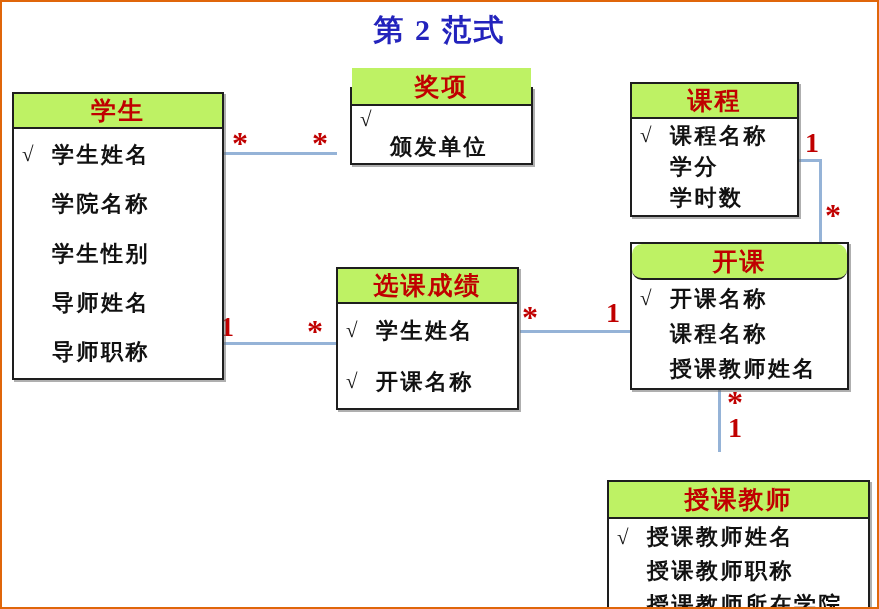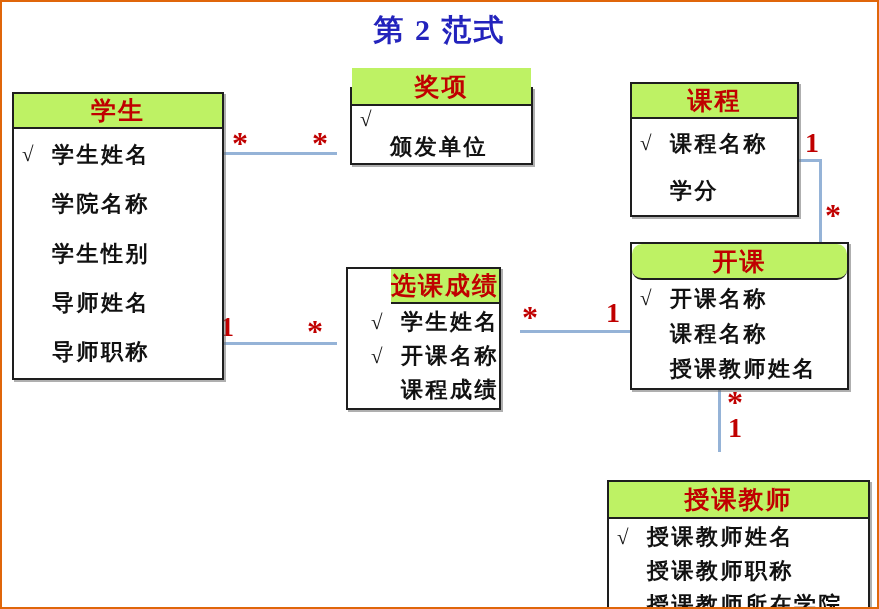--- a/index.html
+++ b/index.html
@@ -35,21 +35,21 @@
     font-size:25px;font-weight:bold;letter-spacing:2px;
     display:flex;align-items:center;justify-content:center;
   }
   .ebody{flex:1;display:flex;flex-direction:column;padding:1px 0;}
   .row{flex:1;display:flex;align-items:center;padding-left:8px;color:#111;}
   .chk{flex:0 0 30px;font-size:21px;font-weight:bold;}
   .lbl{font-size:22px;font-weight:bold;letter-spacing:2.5px;white-space:nowrap;}
 
   #e-student {left:10px; top:90px; width:212px;height:288px;}
   #e-award   {left:348px;top:85px; width:183px;height:78px;justify-content:flex-end;}
-  #e-grade   {left:344px;top:265px;width:155px;height:143px;align-items:flex-end;}
+  #e-grade   {left:334px;top:265px;width:183px;height:143px;}
   #e-course  {left:628px;top:80px; width:169px;height:135px;}
   #e-offering{left:628px;top:240px;width:219px;height:148px;}
   #e-teacher {left:605px;top:450px;width:263px;height:145px;margin-top:28px;}
   #e-award .ehead{flex-basis:36px;}
   #e-offering .ehead{flex-basis:34px;border-radius:10px;}
   #e-teacher .ehead{flex-basis:35px;}
 
   
   .hline,.vline{position:absolute;background:#95B3D7;}
   .hline{height:3px;}
@@ -147,38 +147,38 @@
     <div class="ehead">选课成绩</div>
     <div class="ebody">
       <div class="row">
           <span class="chk">√</span>
           <span class="lbl">学生姓名</span>
         </div>
       <div class="row">
           <span class="chk">√</span>
           <span class="lbl">开课名称</span>
         </div>
-      <div class="row">
-          <span class="chk"></span>
-          <span class="lbl">课程成绩</span>
-        </div>
     </div>
   </div>
 
   <div class="entity" id="e-course">
     <div class="ehead">课程</div>
     <div class="ebody">
       <div class="row">
           <span class="chk">√</span>
           <span class="lbl">课程名称</span>
         </div>
       <div class="row">
           <span class="chk"></span>
           <span class="lbl">学分</span>
         </div>
+      <div class="row">
+          <span class="chk"></span>
+          <span class="lbl">学时数</span>
+        </div>
     </div>
   </div>
 
   <div class="entity" id="e-offering">
     <div class="ehead">开课</div>
     <div class="ebody">
       <div class="row">
           <span class="chk">√</span>
           <span class="lbl">开课名称</span>
         </div>

